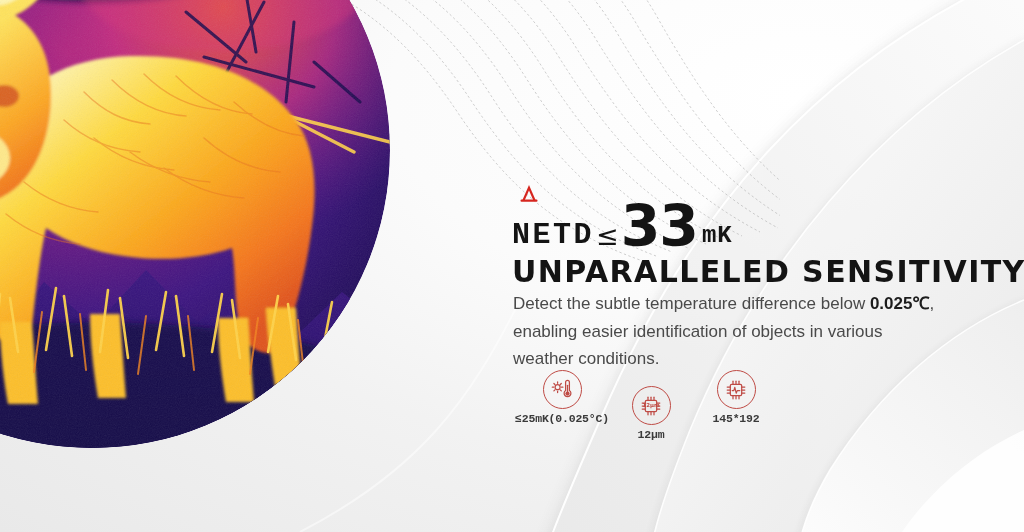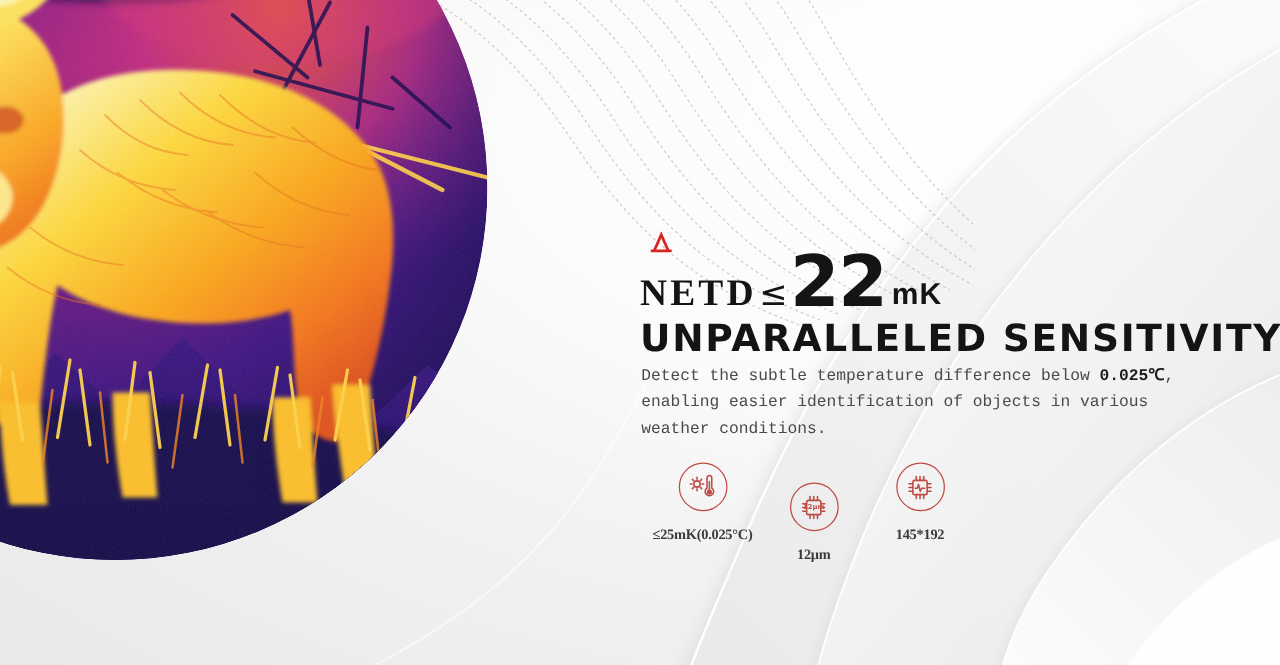--- a/index.html
+++ b/index.html
@@ -33,62 +33,62 @@
   .content{position:absolute;left:512px;top:0;width:500px;height:532px;}
 
   .logo-mark{position:absolute;left:0px;top:182px;width:34px;height:24px;}
 
   .headline{position:absolute;left:0px;top:196px;width:500px;}
   .hl-row1{
     display:flex;align-items:flex-end;white-space:nowrap;line-height:1;
     color:#141414;
   }
   .w-netd{
-    font-family:Liberation Serif, serif;
+    font-family:Liberation Mono, monospace;
     font-weight:700;font-size:30px;letter-spacing:2.5px;
     padding-bottom:3px;
   }
   .w-le{
     font-family:"DejaVu Sans", sans-serif;
     font-size:27px;font-weight:400;padding:0 2px 4px 2px;
   }
   .w-25{
     font-family:"DejaVu Sans", sans-serif;
     font-weight:700;font-size:57px;letter-spacing:-1px;
     position:relative;top:2px;
   }
   .w-mk{
-    font-family:Liberation Sans, sans-serif;
+    font-family:Liberation Mono, monospace;
     font-weight:700;font-size:24px;letter-spacing:1px;
     padding:0 0 5px 4px;
   }
   .hl-row2{
     font-family:"DejaVu Sans", sans-serif;
     font-weight:700;font-size:30px;letter-spacing:1.4px;
     color:#141414;line-height:1;margin-top:4px;white-space:nowrap;
   }
 
   .blurb{
     position:absolute;left:1px;top:290px;width:428px;
-    font-family:Liberation Mono, monospace;
-    font-size:13px;line-height:1.62;color:#4a4a4a;
+    font-family:Liberation Sans, sans-serif;
+    font-size:17px;line-height:1.62;color:#4a4a4a;
   }
   .blurb b{color:#1d1d1d;font-weight:700;}
 
   
   .specs{position:absolute;left:0px;top:370px;width:290px;height:70px;}
   .spec{position:absolute;text-align:center;}
   .spec .ring{
     width:37px;height:37px;border:1.4px solid #bf4b45;border-radius:50%;
     display:flex;align-items:center;justify-content:center;margin:0 auto;
     background:transparent;
   }
   .spec .cap{
-    margin-top:13px;white-space:nowrap;
-    font-family:Liberation Serif, serif;
+    margin-top:3px;white-space:nowrap;
+    font-family:Liberation Mono, monospace;
     font-weight:700;font-size:11.5px;color:#3a3a3a;letter-spacing:-.2px;
   }
   .spec-0{left:-6px;top:0;width:112px;}
   .spec-1{left:100px;top:16px;width:78px;}
   .spec-2{left:176px;top:0;width:96px;}
 </style>
 </head>
 <body>
 
 <div class="stage">
@@ -304,21 +304,21 @@
 
     <svg class="logo-mark" viewBox="0 0 34 24">
       <path d="M17 3 L24 19 L21.6 19 L17 8.5 L12.4 19 L10 19 Z" fill="#d6261f"></path>
       <rect x="8.5" y="17.6" width="17" height="2.1" rx="1" fill="#d6261f"></rect>
     </svg>
 
     <div class="headline">
       <div class="hl-row1">
         <span class="w-netd">NETD</span>
         <span class="w-le">≤</span>
-        <span class="w-25">22</span>
+        <span class="w-25">33</span>
         <span class="w-mk">mK</span>
       </div>
       <div class="hl-row2">UNPARALLELED SENSITIVITY</div>
     </div>
 
     <div class="blurb">
       <span>Detect the subtle temperature difference below </span><b>0.025℃</b><span>, enabling easier identification of objects in various weather conditions.</span>
     </div>
 
     <div class="specs">

